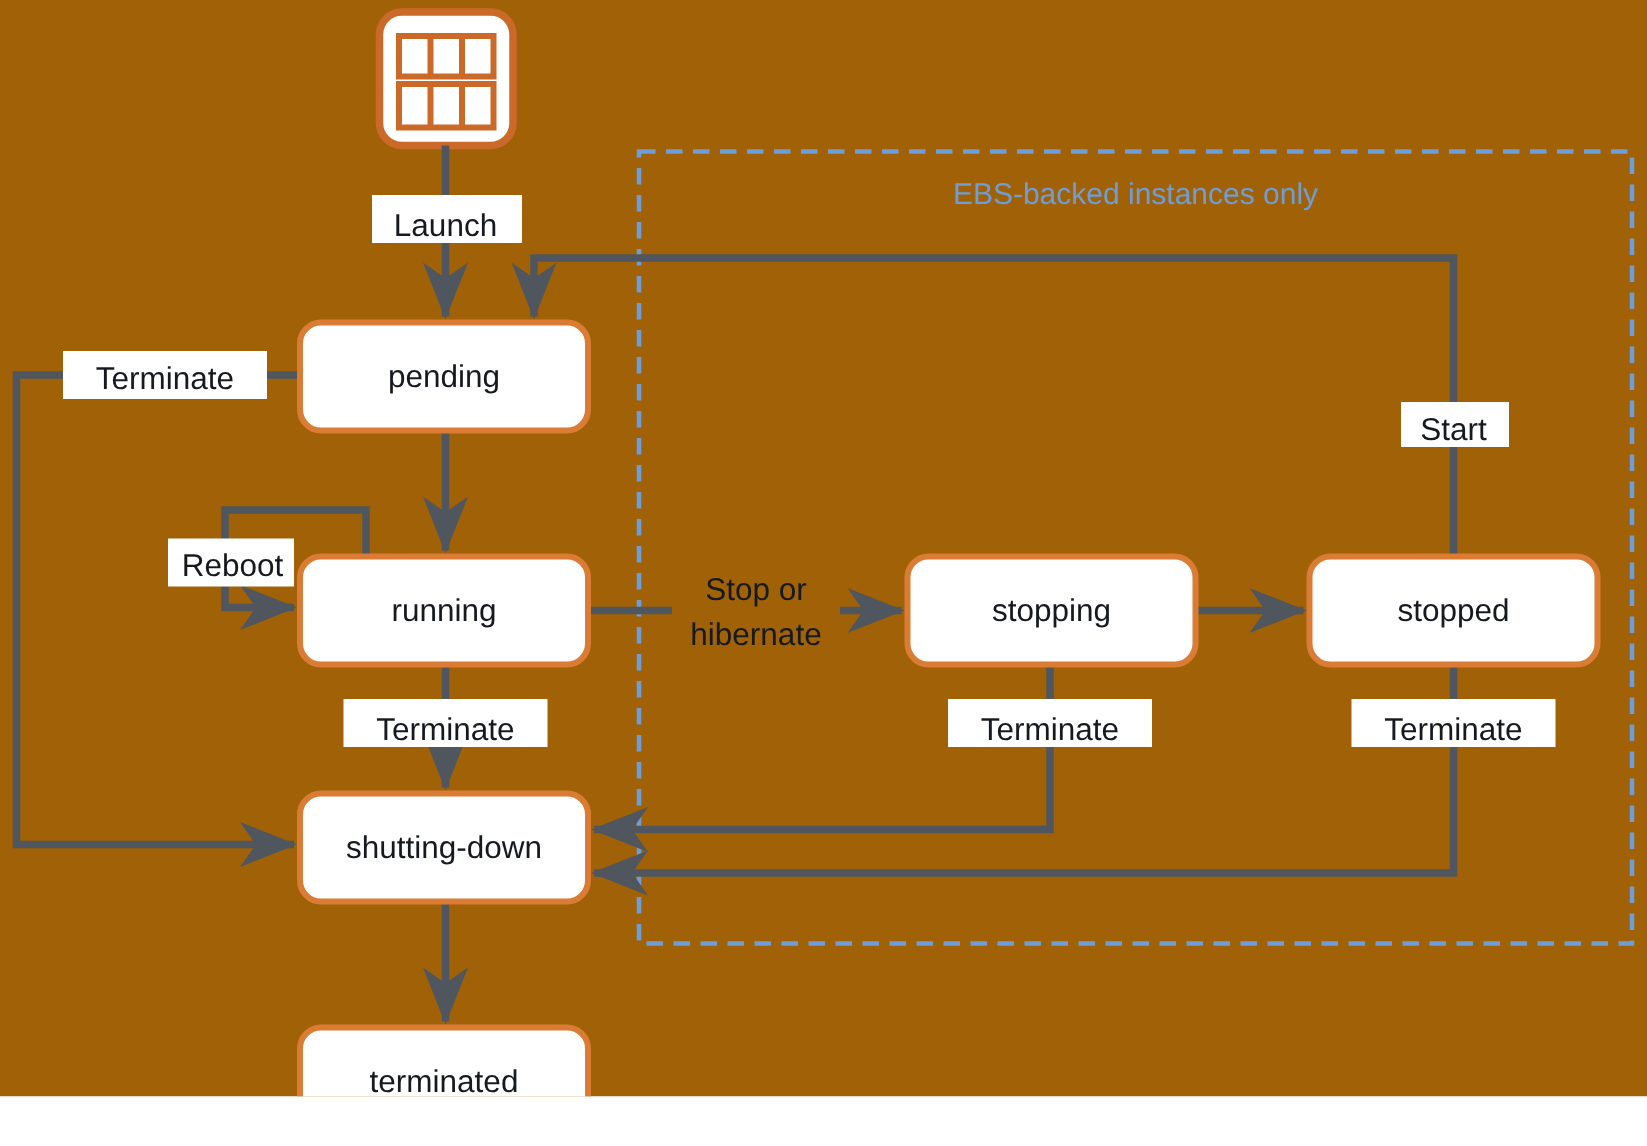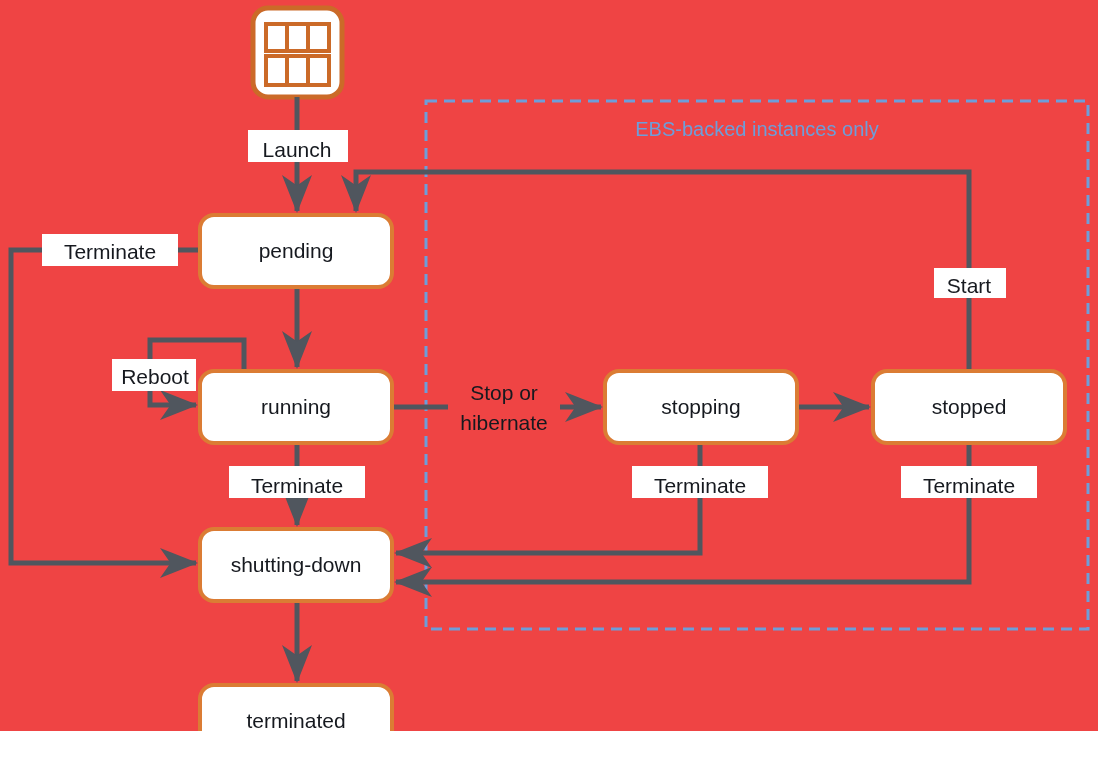--- a/index.html
+++ b/index.html
@@ -7,21 +7,21 @@
     padding: 0;
     background: #ffffff;
   }
   body {
     font-family: "Liberation Sans", sans-serif;
   }
   #canvas {
     position: relative;
     width: 1098px;
     height: 731px;
-    background: #ef4444;
+    background: #a16207;
     overflow: hidden;
   }
   #diagram-svg {
     position: absolute;
     left: 0;
     top: 0;
     width: 1098px;
     height: 764px;
   }
   .node-label {

